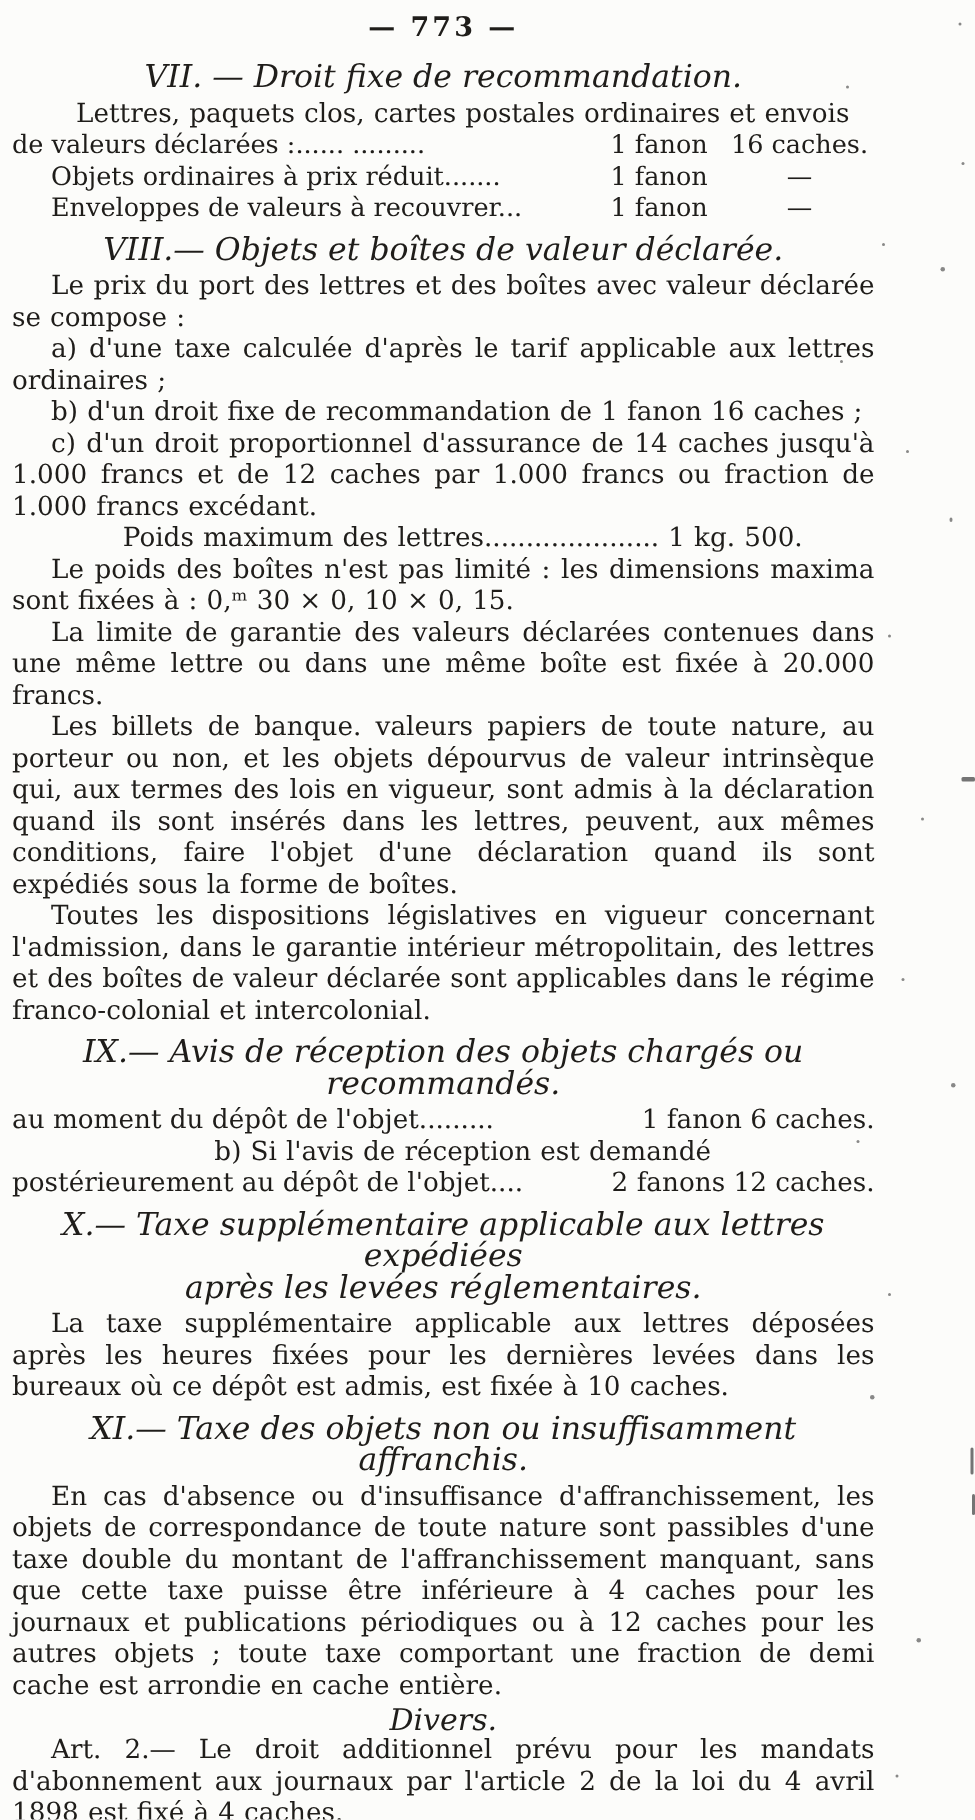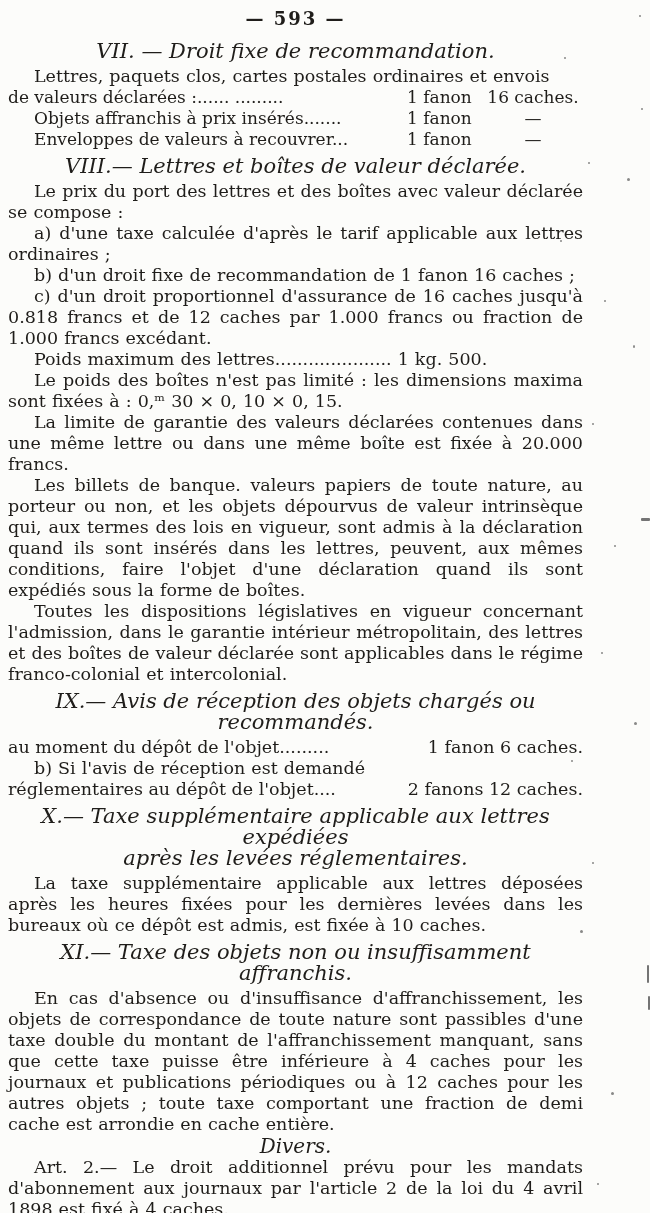--- a/index.html
+++ b/index.html
@@ -13,21 +13,21 @@
   .page { padding:6px 67px 0 8px; position:relative; }
   .pgnum {
     text-align:center; font-size:18px; letter-spacing:2px;
     margin:2px 0 12px; font-weight:bold;
   }
   .para, .line {
     margin:0; font-size:17.5px; line-height:21px; text-align:justify;
     word-spacing:0.5px;
   }
   .indent { text-indent:26px; }
-  .noj { text-align:left; }
+  .noj { text-align:center; }
   .heading {
     font-style:italic; font-weight:normal; text-align:center;
     font-size:21px; line-height:21px; margin:6px 0 4px;
   }
   .heading.tight { margin:0 0 4px; }
   .divers { margin:1px 0 0; font-size:20px; }
   .t-row {
     display:grid; grid-template-columns:1fr 76px 100px;
     font-size:17px; line-height:21px;
   }
@@ -40,63 +40,63 @@
   
   .noise { position:absolute; inset:0; pointer-events:none; }
   .speck { position:absolute; background:#4a4a4a; border-radius:50%; opacity:.65; }
   .bar { position:absolute; background:#3a3a3a; opacity:.7; border-radius:1px; }
 </style>
 </head>
 <body>
 
 <div class="page">
 
-  <div class="pgnum">— 593 —</div>
+  <div class="pgnum">— 773 —</div>
 
 
   <h3 class="heading">VII. — Droit fixe de recommandation.</h3>
 
   <p class="line indent noj">Lettres, paquets clos, cartes postales ordinaires et envois</p>
   <div class="t-row">
     <span class="t-label">de valeurs déclarées :...... .........</span>
     <span class="t-amount">1 fanon</span>
     <span class="t-caches">16 caches.</span>
   </div>
   <div class="t-row">
-    <span class="t-label ind">Objets affranchis à prix insérés.......</span>
+    <span class="t-label ind">Objets ordinaires à prix réduit.......</span>
     <span class="t-amount">1 fanon</span>
     <span class="t-caches">—</span>
   </div>
   <div class="t-row">
     <span class="t-label ind">Enveloppes de valeurs à recouvrer...</span>
     <span class="t-amount">1 fanon</span>
     <span class="t-caches">—</span>
   </div>
 
-  <h3 class="heading">VIII.— Lettres et boîtes de valeur déclarée.</h3>
+  <h3 class="heading">VIII.— Objets et boîtes de valeur déclarée.</h3>
 
   <p class="para indent">Le prix du port des lettres et des boîtes avec valeur déclarée se compose :</p>
   <p class="para indent">a) d'une taxe calculée d'après le tarif applicable aux lettres ordinaires ;</p>
   <p class="para indent">b) d'un droit fixe de recommandation de 1 fanon 16 caches ;</p>
-  <p class="para indent">c) d'un droit proportionnel d'assurance de 16 caches jusqu'à 0.818 francs et de 12 caches par 1.000 francs ou fraction de 1.000 francs excédant.</p>
+  <p class="para indent">c) d'un droit proportionnel d'assurance de 14 caches jusqu'à 1.000 francs et de 12 caches par 1.000 francs ou fraction de 1.000 francs excédant.</p>
   <p class="line indent noj">Poids maximum des lettres..................... 1 kg. 500.</p>
   <p class="para indent">Le poids des boîtes n'est pas limité : les dimensions maxima sont fixées à : 0,ᵐ 30 × 0, 10 × 0, 15.</p>
   <p class="para indent">La limite de garantie des valeurs déclarées contenues dans une même lettre ou dans une même boîte est fixée à 20.000 francs.</p>
   <p class="para indent">Les billets de banque. valeurs papiers de toute nature, au porteur ou non, et les objets dépourvus de valeur intrinsèque qui, aux termes des lois en vigueur, sont admis à la déclaration quand ils sont insérés dans les lettres, peuvent, aux mêmes conditions, faire l'objet d'une déclaration quand ils sont expédiés sous la forme de boîtes.</p>
   <p class="para indent">Toutes les dispositions législatives en vigueur concernant l'admission, dans le garantie intérieur métropolitain, des lettres et des boîtes de valeur déclarée sont applicables dans le régime franco-colonial et intercolonial.</p>
 
   <h3 class="heading">IX.— Avis de réception des objets chargés ou recommandés.</h3>
 
   <div class="avis-row">
     <span>au moment du dépôt de l'objet.........</span>
     <span class="avis-value">1 fanon 6 caches.</span>
   </div>
   <p class="line indent noj">b) Si l'avis de réception est demandé</p>
   <div class="avis-row">
-    <span>réglementaires au dépôt de l'objet....</span>
+    <span>postérieurement au dépôt de l'objet....</span>
     <span class="avis-value">2 fanons 12 caches.</span>
   </div>
 
   <h3 class="heading" style="margin-bottom:0;">X.— Taxe supplémentaire applicable aux lettres expédiées</h3>
   <h3 class="heading tight">après les levées réglementaires.</h3>
 
   <p class="para indent">La taxe supplémentaire applicable aux lettres déposées après les heures fixées pour les dernières levées dans les bureaux où ce dépôt est admis, est fixée à 10 caches.</p>
 
   <h3 class="heading">XI.— Taxe des objets non ou insuffisamment affranchis.</h3>
 

